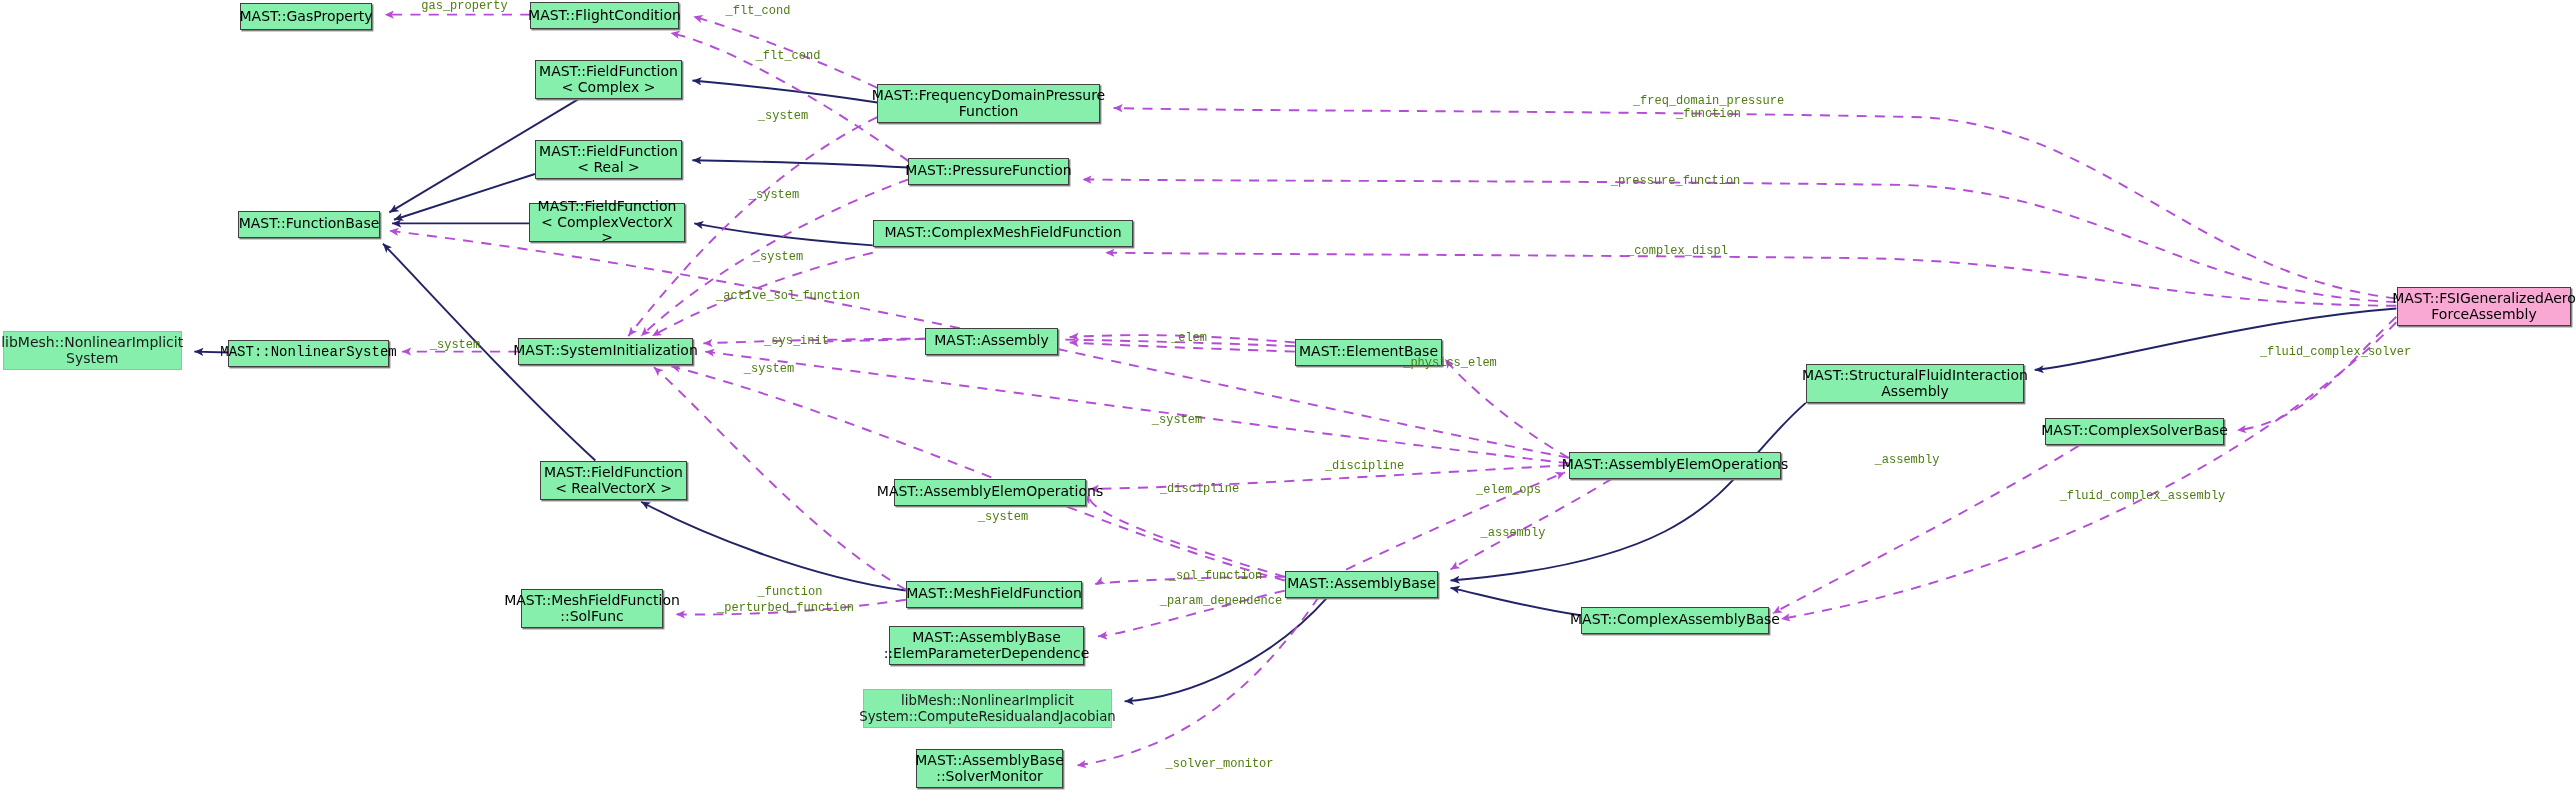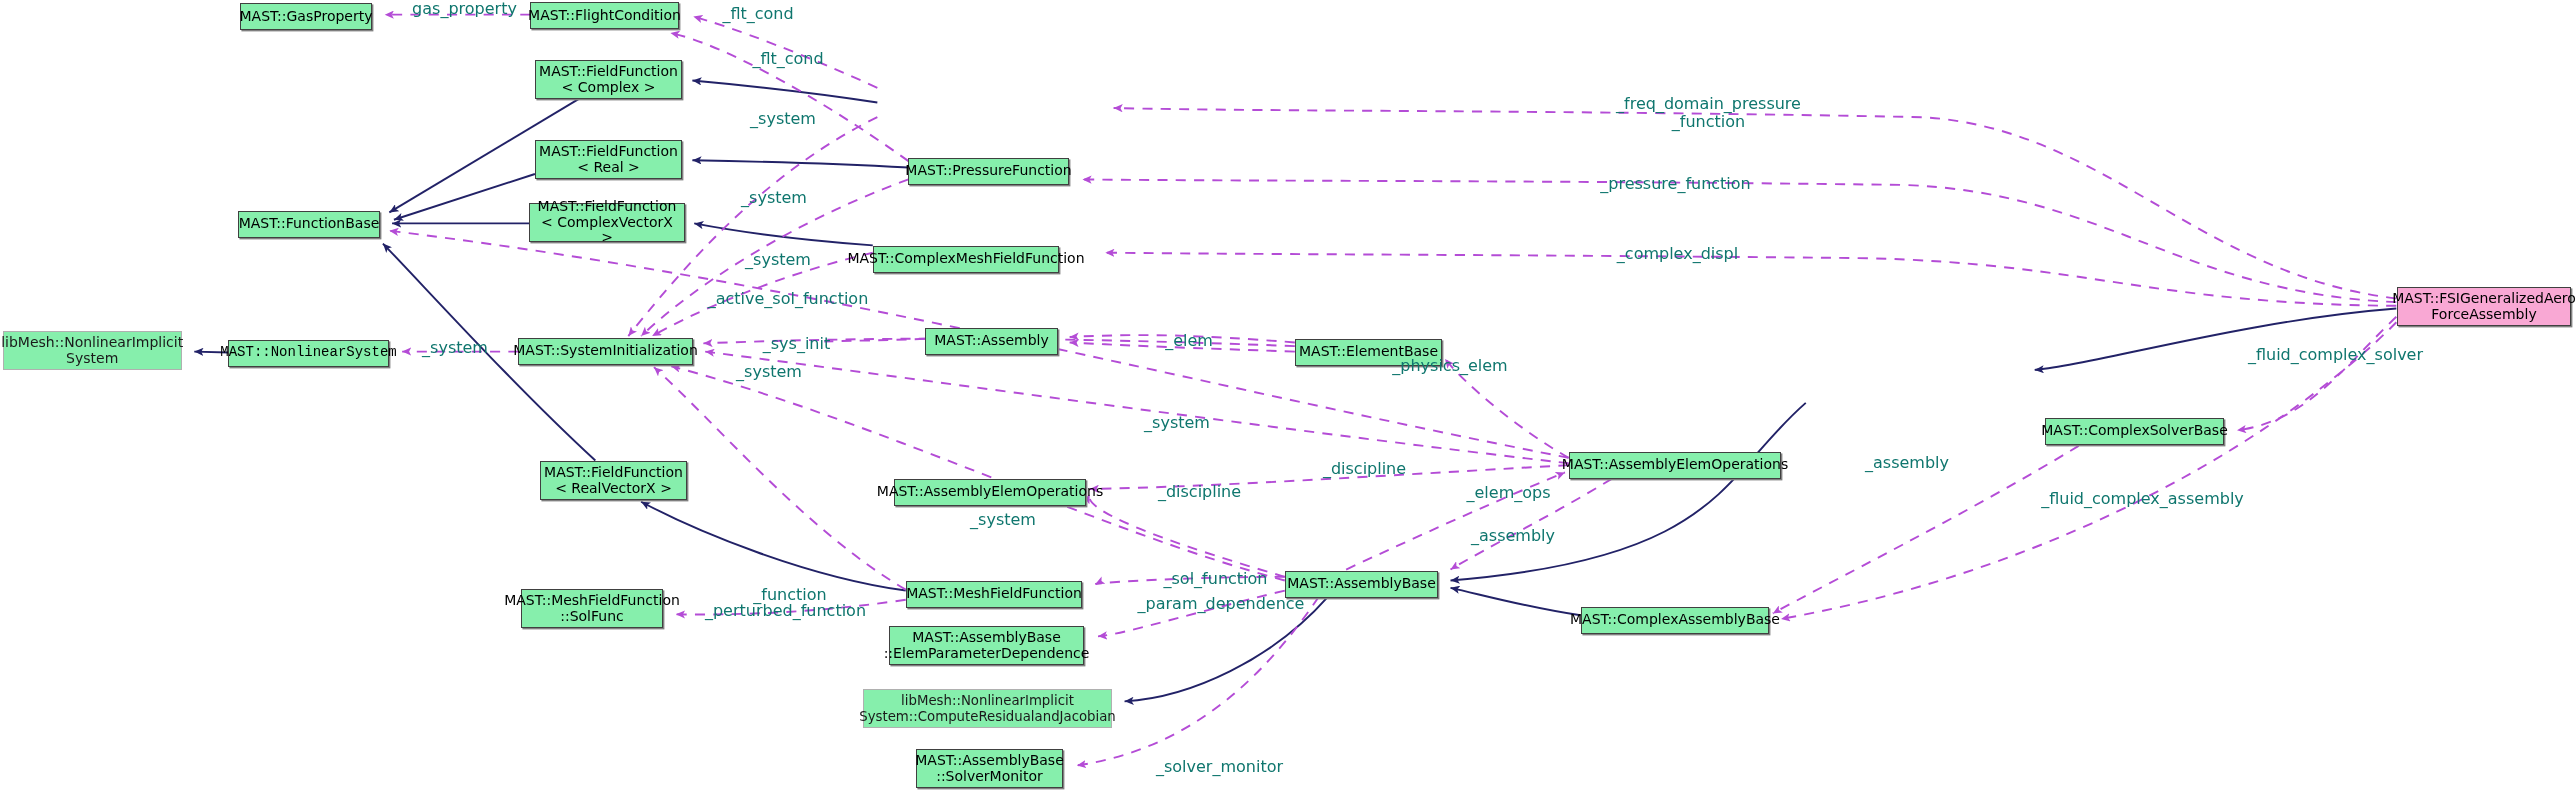--- a/index.html
+++ b/index.html
@@ -32,26 +32,27 @@
     border:0.9px solid #b0b0b0;
     box-shadow:none;
     color:#1a1a1a;
   }
   .node.focus{
     background:#f9a8d4;
     border:0.9px solid #404040;
   }
   .edge-label{
     position:absolute;
-    font-size:16px;
-    color:#0f766e;
+    font-size:12px;
+    color:#4d7c0f;
     white-space:pre-line;
     text-align:center;
     line-height:1.1;
     pointer-events:none;
+    font-family:Liberation Mono, monospace;
   }
 </style>
 </head>
 <body>
 
 <div id="diagram-root">
 
   <svg id="edges" viewBox="0 0 2813 865" xmlns="http://www.w3.org/2000/svg">
     <defs>
       <marker id="ar-inh" markerWidth="11" markerHeight="9" refX="10" refY="4.5" orient="auto" markerUnits="userSpaceOnUse">
@@ -152,35 +153,39 @@
       <path d="M 1403,645 C 1300,670 1230,692 1199,695"></path>
 
       <path d="M 1440,652 C 1380,740 1300,818 1176,836"></path>
     </g>
   </svg>
 
   <div class="node" style="left:240px;top:2.7px;width:132px;height:27.5px;">MAST::GasProperty</div>
   <div class="node" style="left:530px;top:1.8px;width:149px;height:27.5px;">MAST::FlightCondition</div>
   <div class="node" style="left:535px;top:60px;width:147px;height:39px;">MAST::FieldFunction
 &lt; Complex &gt;</div>
+  <div class="node" style="left:877px;top:84px;width:223px;height:39px;">MAST::FrequencyDomainPressure
+Function</div>
   <div class="node" style="left:535px;top:140px;width:147px;height:39px;">MAST::FieldFunction
 &lt; Real &gt;</div>
   <div class="node" style="left:908px;top:158px;width:161px;height:26.6px;">MAST::PressureFunction</div>
   <div class="node" style="left:238px;top:211px;width:142px;height:26.6px;">MAST::FunctionBase</div>
   <div class="node" style="left:529px;top:203px;width:156px;height:39px;">MAST::FieldFunction
 &lt; ComplexVectorX &gt;</div>
-  <div class="node" style="left:873px;top:246px;width:186px;height:26.6px;">MAST::ComplexMeshFieldFunction</div>
+  <div class="node" style="left:873px;top:220px;width:260px;height:26.6px;">MAST::ComplexMeshFieldFunction</div>
   <div class="node focus" style="left:2397px;top:287px;width:174px;height:39px;">MAST::FSIGeneralizedAero
 ForceAssembly</div>
   <div class="node ext" style="left:2.7px;top:331px;width:179px;height:39px;">libMesh::NonlinearImplicit
 System</div>
   <div class="node" style="left:228px;top:340px;width:161px;height:26.6px;font-family:Liberation Mono, monospace;">MAST::NonlinearSystem</div>
   <div class="node" style="left:518px;top:338px;width:175px;height:26.6px;">MAST::SystemInitialization</div>
   <div class="node" style="left:925px;top:328px;width:133px;height:26.6px;">MAST::Assembly</div>
   <div class="node" style="left:1295px;top:339px;width:147px;height:26.6px;">MAST::ElementBase</div>
+  <div class="node" style="left:1806px;top:364px;width:218px;height:39px;">MAST::StructuralFluidInteraction
+Assembly</div>
   <div class="node" style="left:2045px;top:418px;width:179px;height:26.6px;">MAST::ComplexSolverBase</div>
   <div class="node" style="left:1569px;top:452px;width:212px;height:26.6px;">MAST::AssemblyElemOperations</div>
   <div class="node" style="left:540px;top:461px;width:147px;height:39px;">MAST::FieldFunction
 &lt; RealVectorX &gt;</div>
   <div class="node" style="left:894px;top:479px;width:192px;height:26.6px;">MAST::AssemblyElemOperations</div>
   <div class="node" style="left:906px;top:581px;width:176px;height:26.6px;">MAST::MeshFieldFunction</div>
   <div class="node" style="left:1285px;top:571px;width:153px;height:26.6px;">MAST::AssemblyBase</div>
   <div class="node" style="left:521px;top:589px;width:142px;height:39px;">MAST::MeshFieldFunction
 ::SolFunc</div>
   <div class="node" style="left:1581px;top:607px;width:188px;height:26.6px;">MAST::ComplexAssemblyBase</div>

